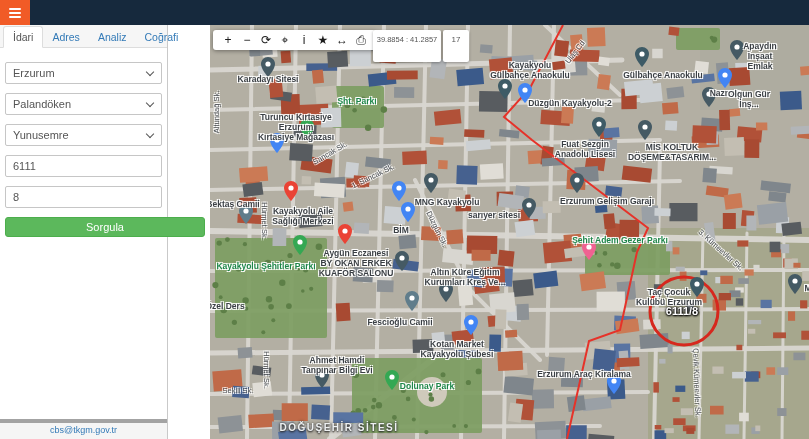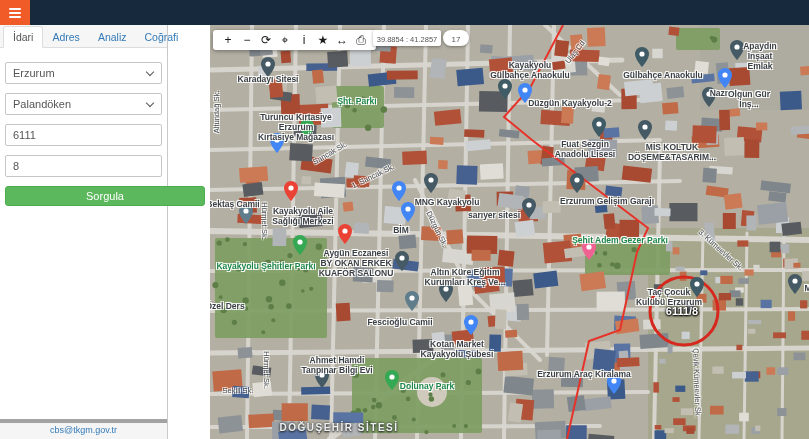--- a/index.html
+++ b/index.html
@@ -21,23 +21,23 @@
   .field{position:relative;margin-bottom:9px;}
   .field input{width:100%;box-sizing:border-box;height:22px;border:1px solid #c6c6c6;border-radius:2px;padding:0 20px 0 7px;font-size:11px;color:#555;background:#fff;font-family:"Liberation Sans",sans-serif;outline:none;}
   .chevron{position:absolute;right:9px;top:7px;width:5px;height:5px;border-right:1.5px solid #555;border-bottom:1.5px solid #555;transform:rotate(45deg);}
   .sorgula{margin:0 5px;width:200px;height:20px;background:#5cb85c;border:1px solid #4cae4c;border-radius:3px;color:#fff;font-size:11px;text-align:center;line-height:19px;cursor:pointer;box-sizing:border-box;}
   .sidebar-footer{position:absolute;bottom:0;left:0;width:100%;height:16px;background:#f5f5f5;border-top:4px solid #a3a3a3;font-size:9px;color:#337ab7;text-align:center;line-height:15px;}
   
   .map{position:absolute;left:210px;top:25px;width:599px;height:414px;overflow:hidden;background:#b3afa3;cursor:grab;}
   .map svg{display:block;}
   .map-toolbar{position:absolute;left:3px;top:5px;height:20px;background:#fff;border-radius:3px;box-shadow:0 1px 4px rgba(0,0,0,.4);display:flex;align-items:center;padding:0 9px;gap:7px;z-index:30;}
   .tool-icon{font-size:12px;color:#1b1b1b;width:12px;text-align:center;line-height:20px;cursor:pointer;user-select:none;}
-  .coords-box,.zoomlevel-box{position:absolute;top:5px;height:16px;background:#fff;border-radius:2px;box-shadow:0 1px 3px rgba(0,0,0,.35);font-size:7.5px;color:#555;text-align:center;line-height:20px;z-index:30;}
+  .coords-box,.zoomlevel-box{position:absolute;top:5px;height:32px;background:#fff;border-radius:2px;box-shadow:0 1px 3px rgba(0,0,0,.35);font-size:7.5px;color:#555;text-align:center;line-height:20px;z-index:30;}
   .coords-box{left:163px;width:68px;}
-  .zoomlevel-box{left:233px;width:26px;font-size:8px;border-radius:9px;}
+  .zoomlevel-box{left:233px;width:26px;font-size:8px;}
   
   .mlabel{position:absolute;white-space:pre-line;text-align:center;line-height:1.2;pointer-events:none;z-index:20;}
   .lab-place{font-size:8.5px;font-weight:bold;color:#3a3f44;
     text-shadow:-1px -1px 0 rgba(255,255,255,.95),1px -1px 0 rgba(255,255,255,.95),-1px 1px 0 rgba(255,255,255,.95),1px 1px 0 rgba(255,255,255,.95),0 0 2px #fff;}
   .lab-park{font-size:8.5px;font-weight:bold;color:#1d8649;
     text-shadow:-1px -1px 0 rgba(255,255,255,.95),1px -1px 0 rgba(255,255,255,.95),-1px 1px 0 rgba(255,255,255,.95),1px 1px 0 rgba(255,255,255,.95),0 0 2px #fff;}
   .lab-street{font-size:7.5px;color:#4e5257;
     text-shadow:-1px -1px 0 rgba(255,255,255,.85),1px -1px 0 rgba(255,255,255,.85),-1px 1px 0 rgba(255,255,255,.85),1px 1px 0 rgba(255,255,255,.85);}
   .lab-site{font-size:10px;font-weight:bold;color:#eef1f2;letter-spacing:1.5px;
     text-shadow:0 1px 2px rgba(30,30,30,.95),0 0 3px rgba(30,30,30,.85);}
@@ -59,20 +59,21 @@
 <div class="sidebar">
   <div class="tabs">
       <div class="tab active">İdari</div>
       <div class="tab">Adres</div>
       <div class="tab">Analiz</div>
       <div class="tab">Coğrafi</div>
     </div>
   <div class="form-area">
       <div class="field"><input readonly="" value="Erzurum" style=""><span class="chevron"></span></div>
       <div class="field"><input readonly="" value="Palandöken" style=""><span class="chevron"></span></div>
+      <div class="field"><input readonly="" value="Yunusemre" style=""><span class="chevron"></span></div>
       <div class="field"><input readonly="" value="6111" style=""></div>
       <div class="field"><input readonly="" value="8" style=""></div>
     </div>
   <div class="sorgula">Sorgula</div>
   <div class="sidebar-footer">cbs@tkgm.gov.tr</div>
 </div>
 
 <div class="map">
   <div id="basemap">
       <svg width="599" height="414" viewBox="210 25 599 414" xmlns="http://www.w3.org/2000/svg">

